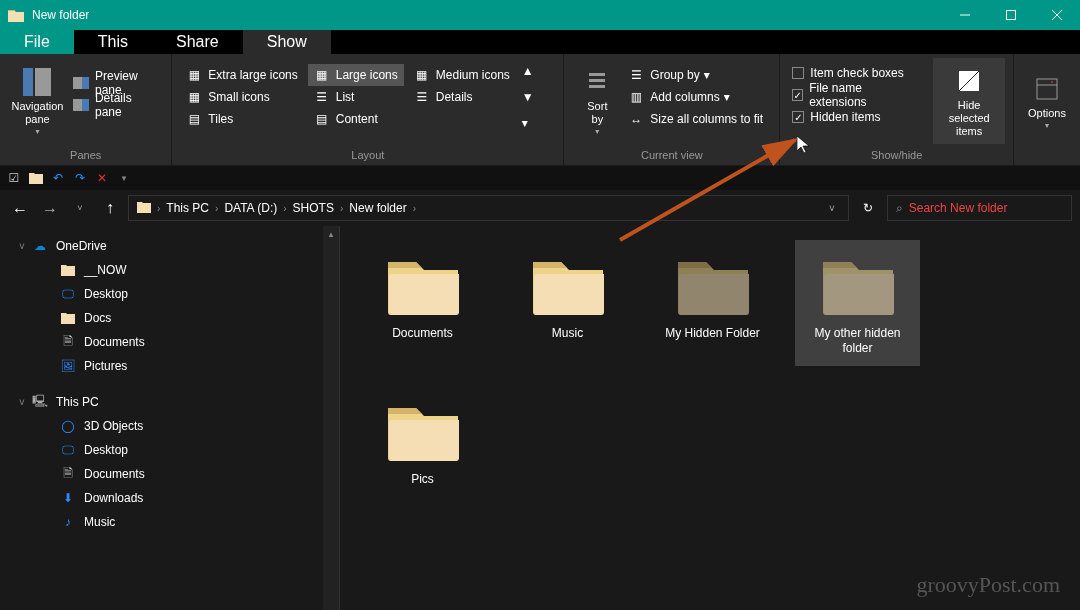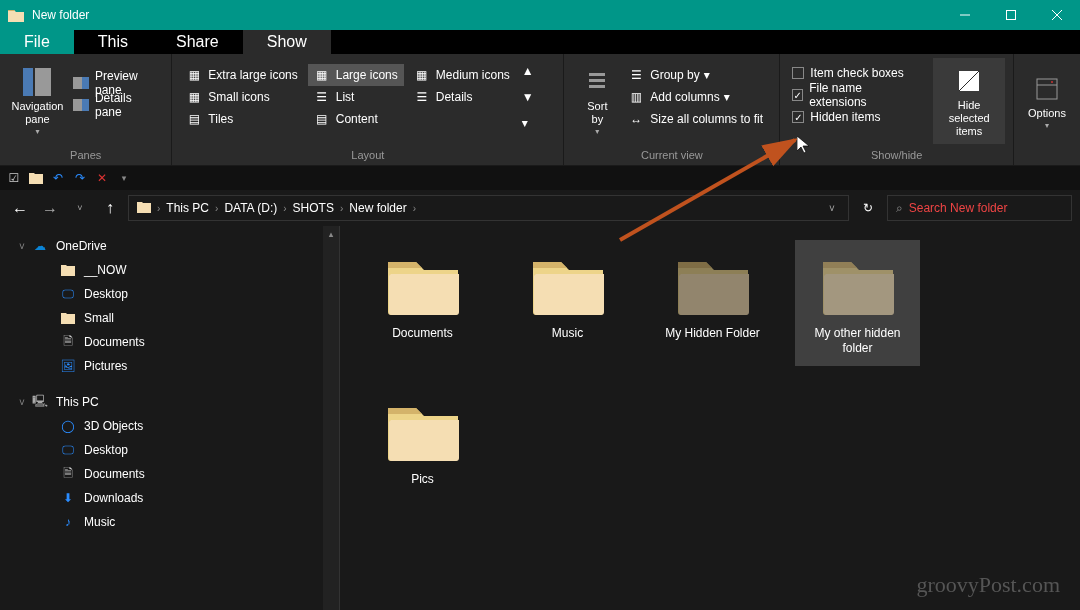--- a/index.html
+++ b/index.html
@@ -322,21 +322,21 @@
       <div class="tnode child">
           <span class="ic" style="color:#2a8cff">🖵</span>
           <span>Desktop</span>
         </div>
       <div class="tnode child">
           <span class="ic">
             <svg width="14" height="12">
               <path d="M0 1h5l1 1h8v10H0z" fill="#f5deb3"></path>
             </svg>
           </span>
-          <span>Small</span>
+          <span>Docs</span>
         </div>
       <div class="tnode child">
           <span class="ic" style="color:#ccc">🗎</span>
           <span>Documents</span>
         </div>
       <div class="tnode child">
           <span class="ic" style="color:#2a8cff">🖼</span>
           <span>Pictures</span>
         </div>
       <div style="height:12px"></div>

